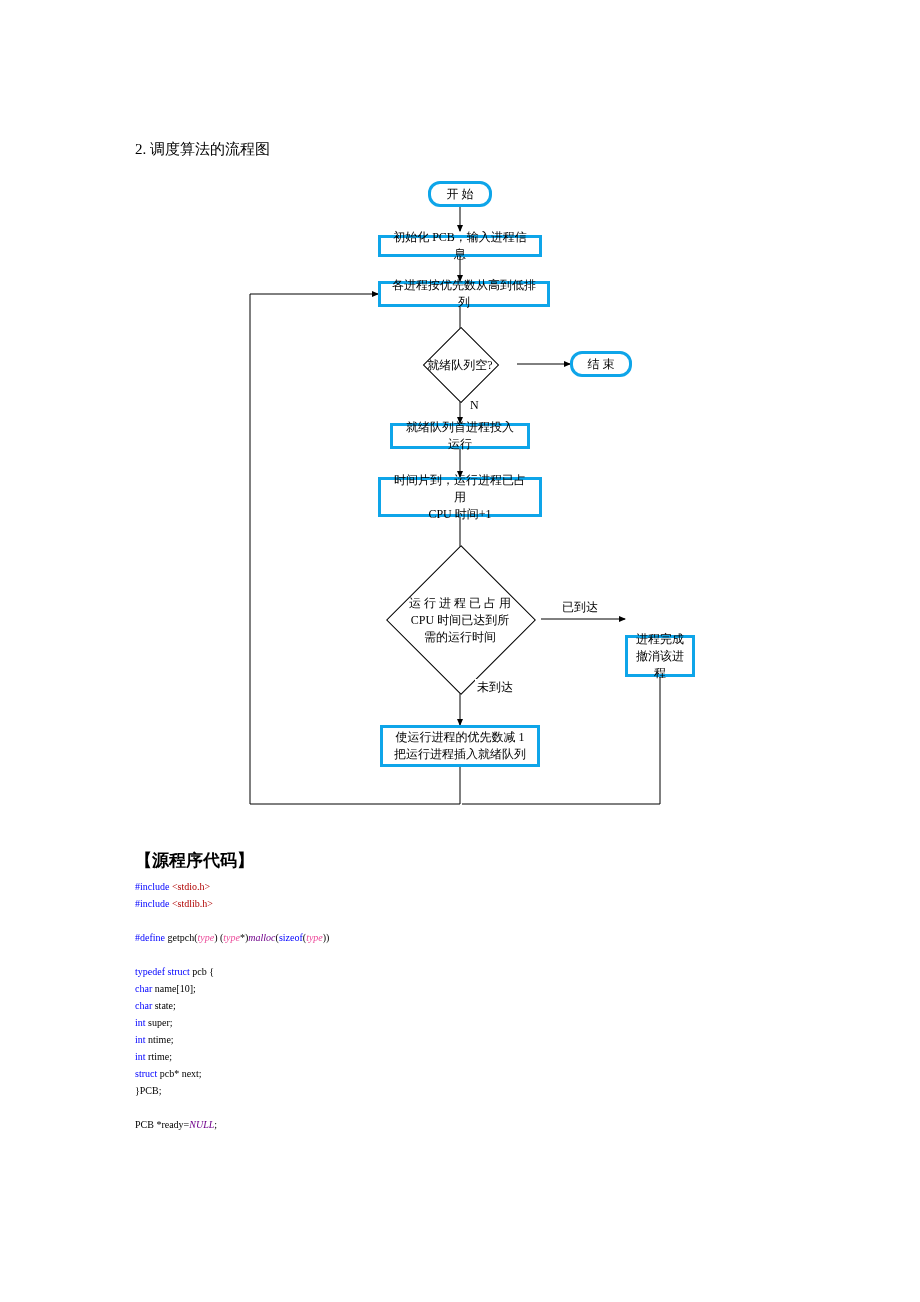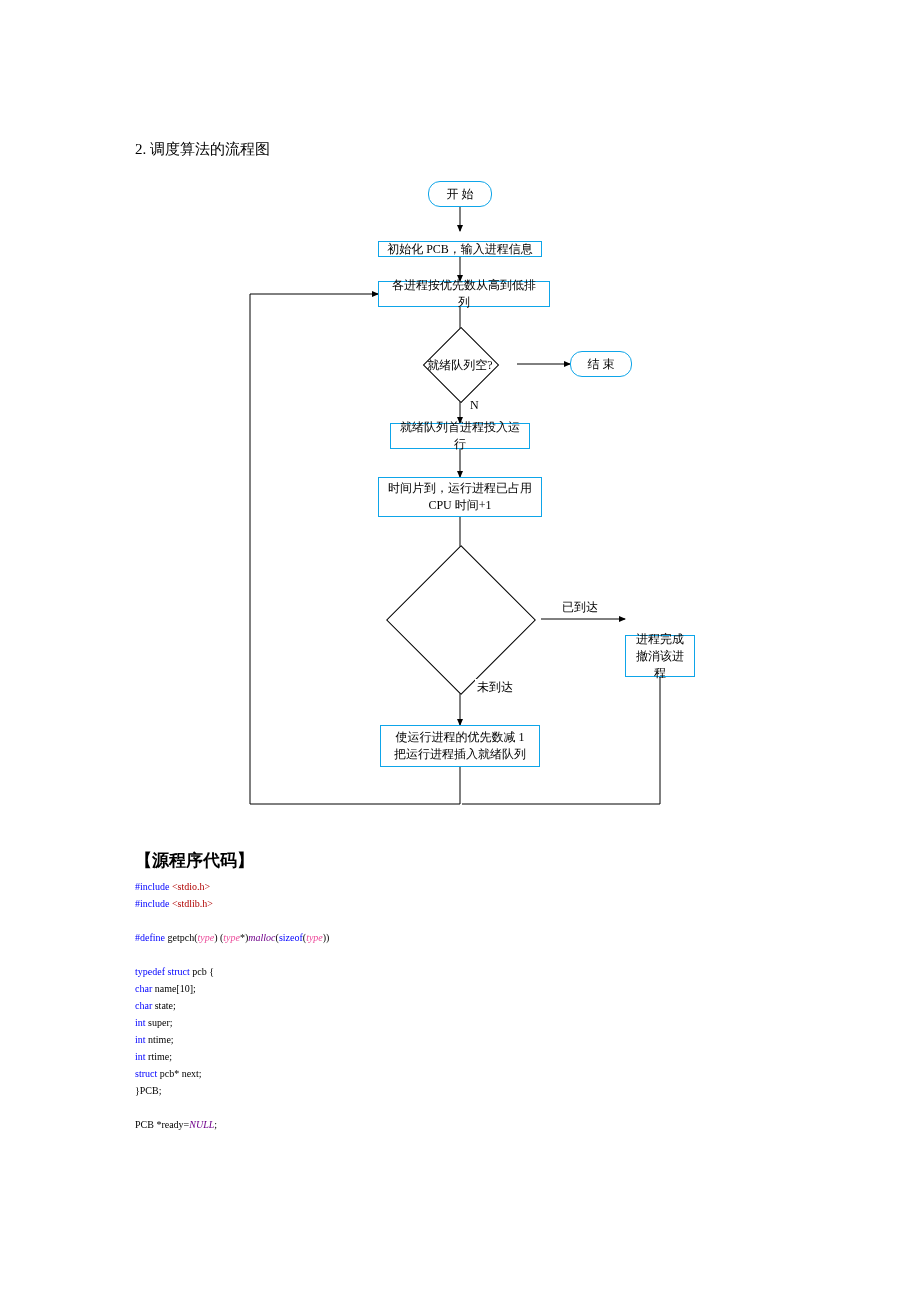--- a/index.html
+++ b/index.html
@@ -1,18 +1,18 @@
 <!DOCTYPE html>
 <html><head>
 <meta charset="utf-8">
 <style>
 body{margin:0;padding:140px 135px 100px;font-family:SimSun,"宋体",serif;font-size:14px;color:#000;background:#fff;width:920px;box-sizing:border-box}
 .section-title{font-size:15px;margin-bottom:20px}
 .flowchart{position:relative;width:460px;height:640px;margin:20px auto 30px}
-.box{position:absolute;border:1px solid #0ea5e9;background:#fff;font-size:12px;text-align:center;display:flex;align-items:center;justify-content:center;padding:4px 8px;box-sizing:border-box}
+.box{position:absolute;border:3px solid #0ea5e9;background:#fff;font-size:12px;text-align:center;display:flex;align-items:center;justify-content:center;padding:4px 8px;box-sizing:border-box}
 .rounded{border-radius:12px}
 .diamond{position:absolute;background:#fff;border:1px solid #000;transform:rotate(45deg)}
 .diamond-text{position:absolute;font-size:12px;text-align:center;pointer-events:none}
 svg.lines{position:absolute;top:0;left:0;width:100%;height:100%;pointer-events:none}
 .label{position:absolute;font-size:12px;background:#fff;padding:0 2px}
 .source-title{font-weight:bold;font-size:17px;margin-bottom:6px}
 .code{font-family:Liberation Serif, serif;font-size:10px;line-height:1.7}
 .code div{white-space:pre}
 .kwd{color:#0000ff}
 .str{color:#b00000}
@@ -40,21 +40,21 @@
     <line x1="230" y1="338" x2="230" y2="388" stroke="#000" marker-end="url(#arrow)"></line>
     <line x1="311" y1="440" x2="395" y2="440" stroke="#000" marker-end="url(#arrow)"></line>
     <line x1="230" y1="492" x2="230" y2="546" stroke="#000" marker-end="url(#arrow)"></line>
     <polyline points="230,588 230,625 20,625 20,115 148,115" fill="none" stroke="#000" marker-end="url(#arrow)"></polyline>
     <polyline points="430,498 430,625 232,625" fill="none" stroke="#000"></polyline>
   </svg>
 
   <div class="box rounded" style="left:198px;top:2px;width:64px;height:26px">
       <span>开  始</span>
     </div>
-  <div class="box" style="left:148px;top:62px;width:164px;height:16px">
+  <div class="box" style="left:148px;top:56px;width:164px;height:22px">
       <span>初始化 PCB，输入进程信息</span>
     </div>
   <div class="box" style="left:148px;top:102px;width:172px;height:26px">
       <span>各进程按优先数从高到低排列</span>
     </div>
 
   <div class="diamond" style="left:204px;top:159px;width:52px;height:52px"></div>
   <div class="diamond-text" style="left:180px;top:178px;width:100px">就绪队列空?</div>
 
   <div class="box rounded" style="left:340px;top:172px;width:62px;height:26px">
@@ -62,20 +62,23 @@
     </div>
   <div class="label" style="left:238px;top:219px">N</div>
 
   <div class="box" style="left:160px;top:244px;width:140px;height:26px">
       <span>就绪队列首进程投入运行</span>
     </div>
   <div class="box" style="left:148px;top:298px;width:164px;height:40px;white-space:pre-line"><span>时间片到，运行进程已占用
 CPU 时间+1</span></div>
 
   <div class="diamond" style="left:178px;top:388px;width:104px;height:104px"></div>
+  <div class="diamond-text" style="left:170px;top:416px;width:120px;white-space:pre-line;line-height:1.4">运 行 进 程 已 占 用
+CPU  时间已达到所
+需的运行时间</div>
 
   <div class="label" style="left:330px;top:420px">已到达</div>
   <div class="label" style="left:245px;top:500px">未到达</div>
 
   <div class="box" style="left:395px;top:456px;width:70px;height:42px;white-space:pre-line"><span>进程完成
 撤消该进程</span></div>
   <div class="box" style="left:150px;top:546px;width:160px;height:42px;white-space:pre-line"><span>使运行进程的优先数减 1
 把运行进程插入就绪队列</span></div>
 </div>
 

